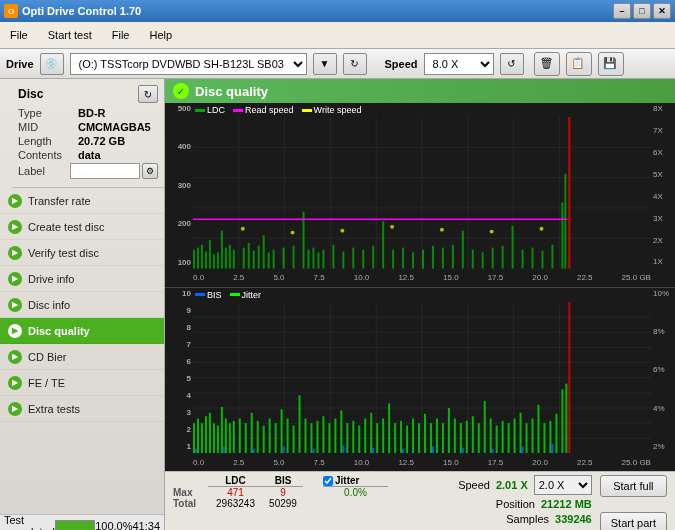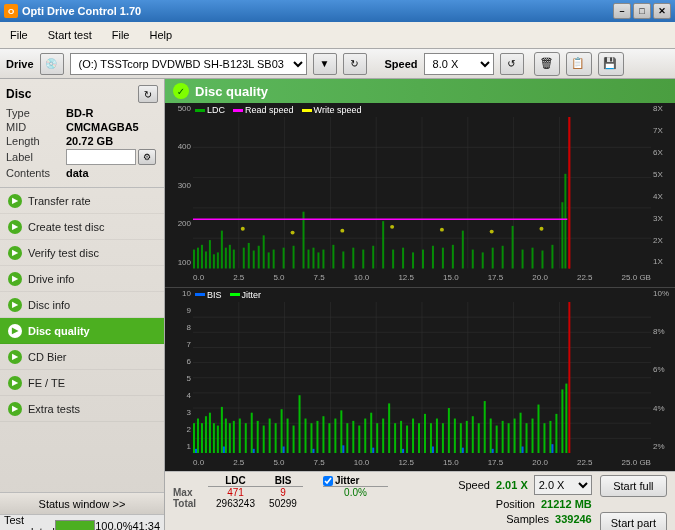--- a/index.html
+++ b/index.html
@@ -23,21 +23,21 @@
     .drive-btn { width: 24px; height: 22px; background: linear-gradient(to bottom, #f0f0f0, #d8d8d8); border: 1px solid #888; border-radius: 2px; display: flex; align-items: center; justify-content: center; cursor: pointer; font-size: 10px; }
     #speed-label { font-size: 11px; font-weight: bold; margin-left: 8px; }
     #speed-select { height: 22px; font-size: 11px; border: 1px solid #888; background: white; padding: 0 4px; width: 70px; }
     .icon-btn { width: 26px; height: 24px; background: linear-gradient(to bottom, #f0f0f0, #d8d8d8); border: 1px solid #888; border-radius: 3px; display: flex; align-items: center; justify-content: center; cursor: pointer; }
 
     
     #main { display: flex; height: calc(530px - 22px - 20px - 30px); }
 
     
     #sidebar { width: 165px; background: linear-gradient(to bottom, #e8e4de, #d8d4ce); border-right: 1px solid #aaa; display: flex; flex-direction: column; }
-    #disc-panel { padding: 6px; border-bottom: 1px solid #bbb; }
+    #disc-panel { padding: 6px; border-bottom: 1px solid #bbb; margin-left: 12px; }
     #disc-header { display: flex; justify-content: space-between; align-items: center; margin-bottom: 4px; }
     #disc-title { font-size: 12px; font-weight: bold; }
     .disc-refresh { width: 20px; height: 18px; background: linear-gradient(to bottom, #f0f0f0, #d0d0d0); border: 1px solid #888; border-radius: 2px; display: flex; align-items: center; justify-content: center; cursor: pointer; font-size: 10px; }
     .disc-row { display: flex; align-items: center; margin-bottom: 2px; font-size: 11px; }
     .disc-row-label { width: 60px; color: #333; }
     .disc-row-value { color: #000; font-weight: bold; }
     #label-input { width: 70px; height: 16px; border: 1px solid #999; font-size: 10px; padding: 0 2px; }
     .label-btn { width: 18px; height: 16px; background: linear-gradient(to bottom, #f0f0f0, #d0d0d0); border: 1px solid #888; border-radius: 2px; display: flex; align-items: center; justify-content: center; cursor: pointer; font-size: 9px; }
 
     
@@ -64,21 +64,21 @@
     #charts-area { flex: 1; display: flex; flex-direction: column; padding: 0; }
 
     #top-chart { flex: 1; background: #1a1a1a; position: relative; border-bottom: 1px solid #444; }
     #bottom-chart { flex: 1; background: #1a1a1a; position: relative; }
 
     .chart-legend { position: absolute; top: 2px; left: 30px; display: flex; gap: 8px; align-items: center; font-size: 9px; z-index: 10; }
     .legend-item { display: flex; align-items: center; gap: 2px; }
     .legend-color { width: 10px; height: 3px; }
     .legend-label { color: white; font-size: 9px; }
 
-    .chart-y-axis { position: absolute; left: 0; top: 0; bottom: 18px; width: 28px; display: flex; flex-direction: column; justify-content: space-between; align-items: flex-end; padding: 2px 2px; }
+    .chart-y-axis { position: absolute; left: 0; top: 0; bottom: 18px; width: 28px; display: flex; flex-direction: column; justify-content: space-between; align-items: flex-end; padding: 2px 2px; font-weight: bold; }
     .chart-y-label { color: #aaa; font-size: 8px; line-height: 1; }
     .chart-y-axis-right { position: absolute; right: 0; top: 0; bottom: 18px; width: 24px; display: flex; flex-direction: column; justify-content: space-between; align-items: flex-start; padding: 2px 2px; }
 
     .chart-x-axis { position: absolute; bottom: 0; left: 28px; right: 24px; height: 18px; display: flex; justify-content: space-between; align-items: center; }
     .chart-x-label { color: #aaa; font-size: 8px; }
 
     .chart-area { position: absolute; left: 28px; right: 24px; top: 14px; bottom: 18px; overflow: hidden; }
 
     
     #stats-area { background: #e8e4de; border-top: 1px solid #bbb; padding: 3px 8px; }
@@ -148,28 +148,28 @@
       </div>
       <div class="disc-row">
         <span class="disc-row-label">MID</span>
         <span class="disc-row-value">CMCMAGBA5</span>
       </div>
       <div class="disc-row">
         <span class="disc-row-label">Length</span>
         <span class="disc-row-value">20.72 GB</span>
       </div>
       <div class="disc-row">
+        <span class="disc-row-label">Contents</span>
+        <span class="disc-row-value">data</span>
+      </div>
+      <div class="disc-row">
         <span class="disc-row-label">Label</span>
         <input id="label-input" type="text" style="">
         <div class="label-btn" style="margin-left:2px;">⚙</div>
       </div>
-      <div class="disc-row">
-        <span class="disc-row-label">Contents</span>
-        <span class="disc-row-value">data</span>
-      </div>
     </div>
 
     <div style="flex:1;">
       <div class="nav-item">
         <div class="nav-icon green">▶</div>
         <span>Transfer rate</span>
       </div>
       <div class="nav-item">
         <div class="nav-icon green">▶</div>
         <span>Create test disc</span>
@@ -198,23 +198,20 @@
         <div class="nav-icon green">▶</div>
         <span>FE / TE</span>
       </div>
       <div class="nav-item">
         <div class="nav-icon green">▶</div>
         <span>Extra tests</span>
       </div>
     </div>
 
     <div id="status-section">
-      <div id="status-window-btn">
-        <span>Status window &gt;&gt;</span>
-      </div>
       <div id="test-completed">
         <span>Test completed</span>
         <div id="progress-bar-container">
           <div id="progress-bar-fill" style="width:100%;"></div>
         </div>
         <span>100.0%</span>
         <span>41:34</span>
       </div>
     </div>
   </div>

